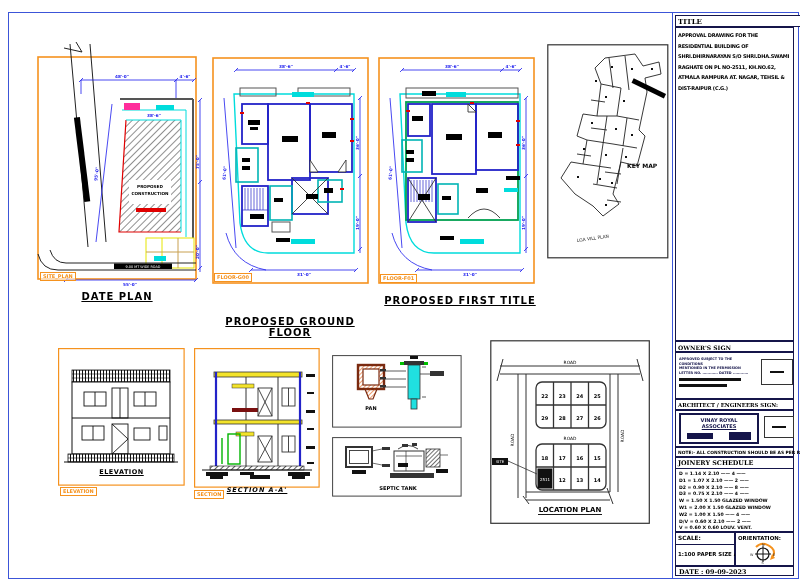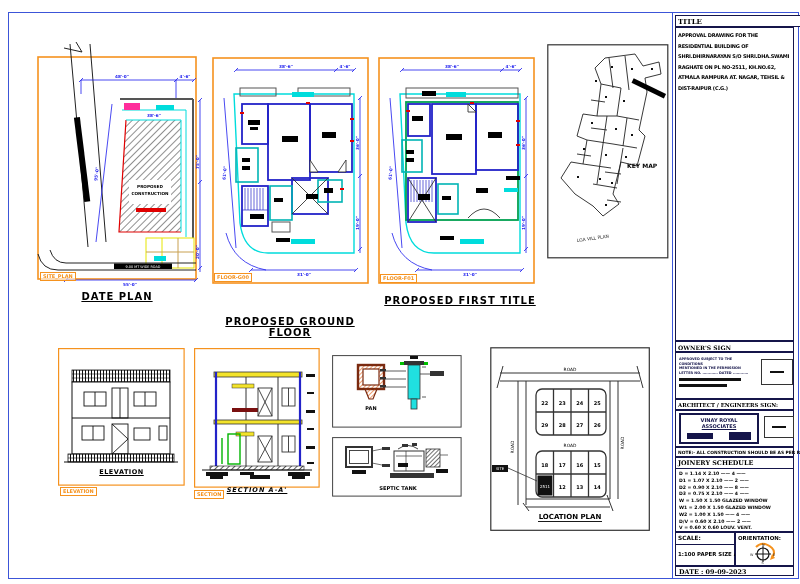--- a/index.html
+++ b/index.html
@@ -487,21 +487,21 @@
         <rect x="66" y="26" width="10" height="4" fill="#111"></rect>
         <rect x="94" y="12" width="14" height="18" fill="url(#sepHatch)" stroke="#333" stroke-width="0.8"></rect>
         <rect x="58" y="36" width="44" height="5" fill="#333"></rect>
         <rect x="104" y="32" width="12" height="4" fill="#111"></rect>
         <line x1="108" y1="18" x2="116" y2="18" stroke="#333" stroke-width="0.7"></line>
       </g>
       <text x="66" y="53" font-size="5.2" font-weight="bold" text-anchor="middle" fill="#000">SEPTIC TANK</text>
     </svg>
   </div>
 
-  <div class="abs" style="left:490px;top:347px;">
+  <div class="abs" style="left:490px;top:340px;">
     <svg width="160" height="184" viewBox="0 0 160 184">
       <rect x="0.8" y="0.8" width="158.5" height="182.5" fill="none" stroke="#333" stroke-width="1.2"></rect>
       <g fill="none" stroke="#333" stroke-width="1">
         <line x1="10" y1="26" x2="150" y2="26"></line>
           <line x1="10" y1="34" x2="150" y2="34"></line>
         <line x1="13" y1="19" x2="7" y2="41"></line>
           <line x1="147" y1="19" x2="153" y2="41"></line>
         <line x1="28" y1="34" x2="28" y2="158"></line>
           <line x1="36" y1="34" x2="36" y2="158"></line>
         <line x1="120" y1="34" x2="120" y2="152"></line>

